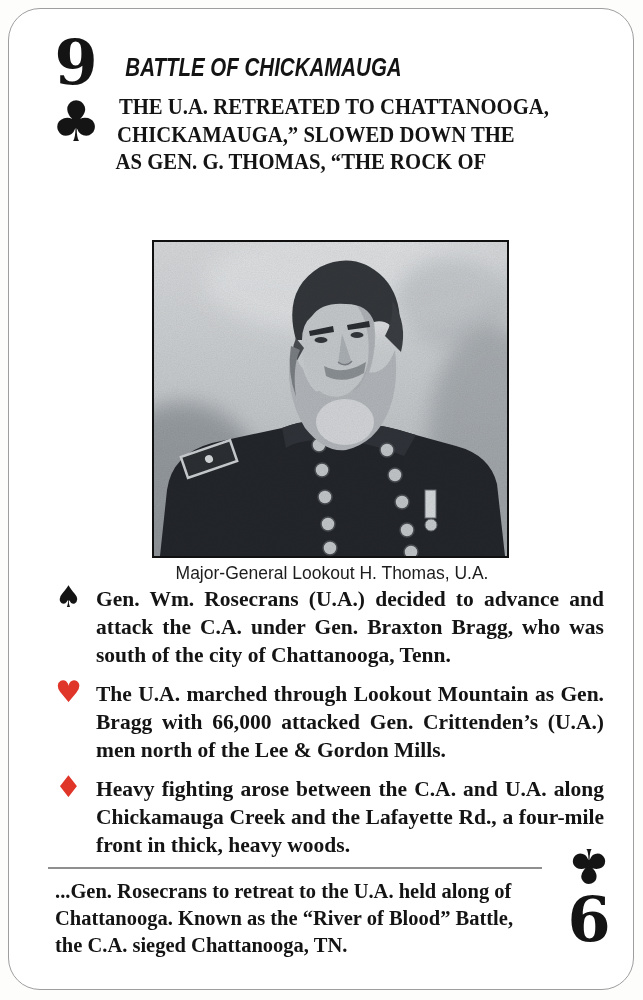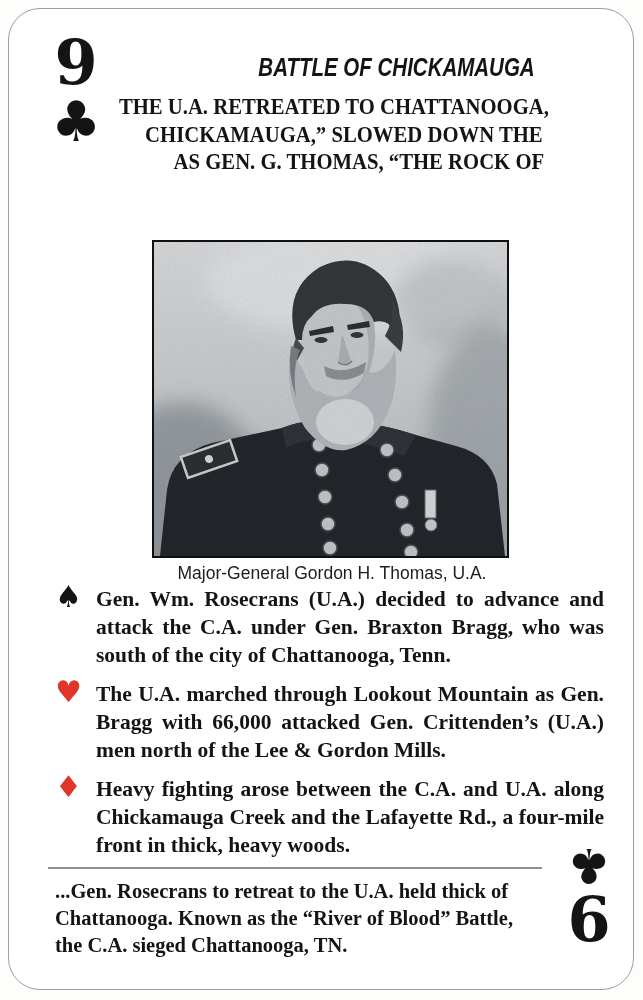--- a/index.html
+++ b/index.html
@@ -9,21 +9,21 @@
   }
   .card-edge{
     position:absolute;left:8px;top:8px;width:626px;height:982px;
     border:1.5px solid #9e9e9e;border-radius:32px;background:#ffffff;box-sizing:border-box;
   }
   
   .corner-top{position:absolute;left:42px;top:34px;width:68px;text-align:center;}
   .corner-top .rank{display:block;font:700 62px/0.95 "DejaVu Serif",serif;}
   .corner-top .suit{display:block;font:400 56px/0.82 "DejaVu Sans",sans-serif;margin-top:6px;}
   
-  .header{position:absolute;left:95px;top:54px;width:470px;text-align:right;}
+  .header{position:absolute;left:95px;top:54px;width:470px;text-align:left;}
   .hline{white-space:nowrap;}
   .hline > span{display:inline-block;transform:scaleX(0.82);transform-origin:50% 50%;white-space:nowrap;}
   .title{font:italic 700 25px/26px "Liberation Sans",sans-serif;}
   .date{font:italic 700 24px/27px "Liberation Sans",sans-serif;}
   .summary{margin-top:13px;font:700 23px/27.5px "Liberation Serif",serif;}
   .summary .hline > span{transform:scaleX(0.9);}
   
   .portrait-frame{
     position:absolute;left:152px;top:240px;width:357px;height:318px;
     border:2px solid #101010;box-sizing:border-box;background:#cdd1d4;
@@ -142,37 +142,37 @@
 
     <path d="M137,104 Q129,150 151,186 Q171,211 192,208 Q222,201 235,168 Q245,142 241,108 Q231,134 213,130 Q201,160 179,157 Q157,154 149,127 Q141,117 137,104 Z" fill="#b5b9bd"></path>
     <ellipse cx="191" cy="180" rx="29" ry="23" fill="#d9dcde" opacity="0.9"></ellipse>
     <path d="M170,124 Q189,134 212,120 L210,131 Q190,143 172,134 Z" fill="#8d9296"></path>
     <path d="M137,104 Q133,130 142,155 Q138,126 146,108 Z" fill="#7c8186"></path>
 
     <rect x="0" y="0" width="353" height="314" fill="#1c1e20" filter="url(#grain)" opacity="0.22"></rect>
   </svg>
 </div>
 
-<div class="caption">Major-General Gordon H. Thomas, U.A.</div>
+<div class="caption">Major-General Lookout H. Thomas, U.A.</div>
 
 <div class="facts">
   <div class="fact">
     <span class="suit-icon" style="color: rgb(20, 20, 20);">♠</span>
     <span>Gen. Wm. Rosecrans (U.A.) decided to advance and attack the C.A. under Gen. Braxton Bragg, who was south of the city of Chattanooga, Tenn.</span>
   </div>
   <div class="fact">
     <span class="suit-icon" style="color: rgb(224, 53, 41);">♥</span>
     <span>The U.A. marched through Lookout Mountain as Gen. Bragg with 66,000 attacked Gen. Crittenden’s (U.A.) men north of the Lee &amp; Gordon Mills.</span>
   </div>
   <div class="fact">
     <span class="suit-icon" style="color: rgb(224, 53, 41);">♦</span>
     <span>Heavy fighting arose between the C.A. and U.A. along Chickamauga Creek and the Lafayette Rd., a four-mile front in thick, heavy woods.</span>
   </div>
 </div>
 
 <div class="divider"></div>
 
-<div class="footer-text">...Gen. Rosecrans to retreat to the U.A. held thick of Chattanooga. Known as the “River of Blood” Battle, the C.A. sieged Chattanooga, TN.</div>
+<div class="footer-text">...Gen. Rosecrans to retreat to the U.A. held along of Chattanooga. Known as the “River of Blood” Battle, the C.A. sieged Chattanooga, TN.</div>
 
 <div class="corner-bottom">
   <span class="suit" style="color: rgb(20, 20, 20);">♣</span>
   <span class="rank">6</span>
 </div>
 
 </body></html>

